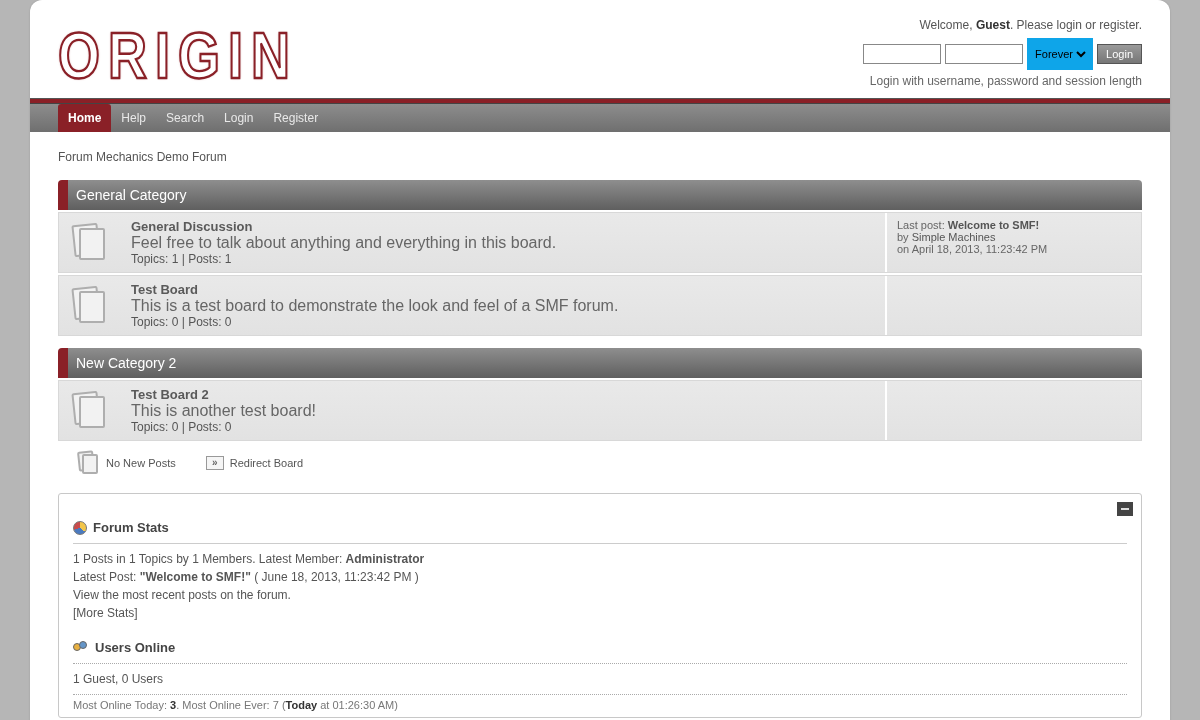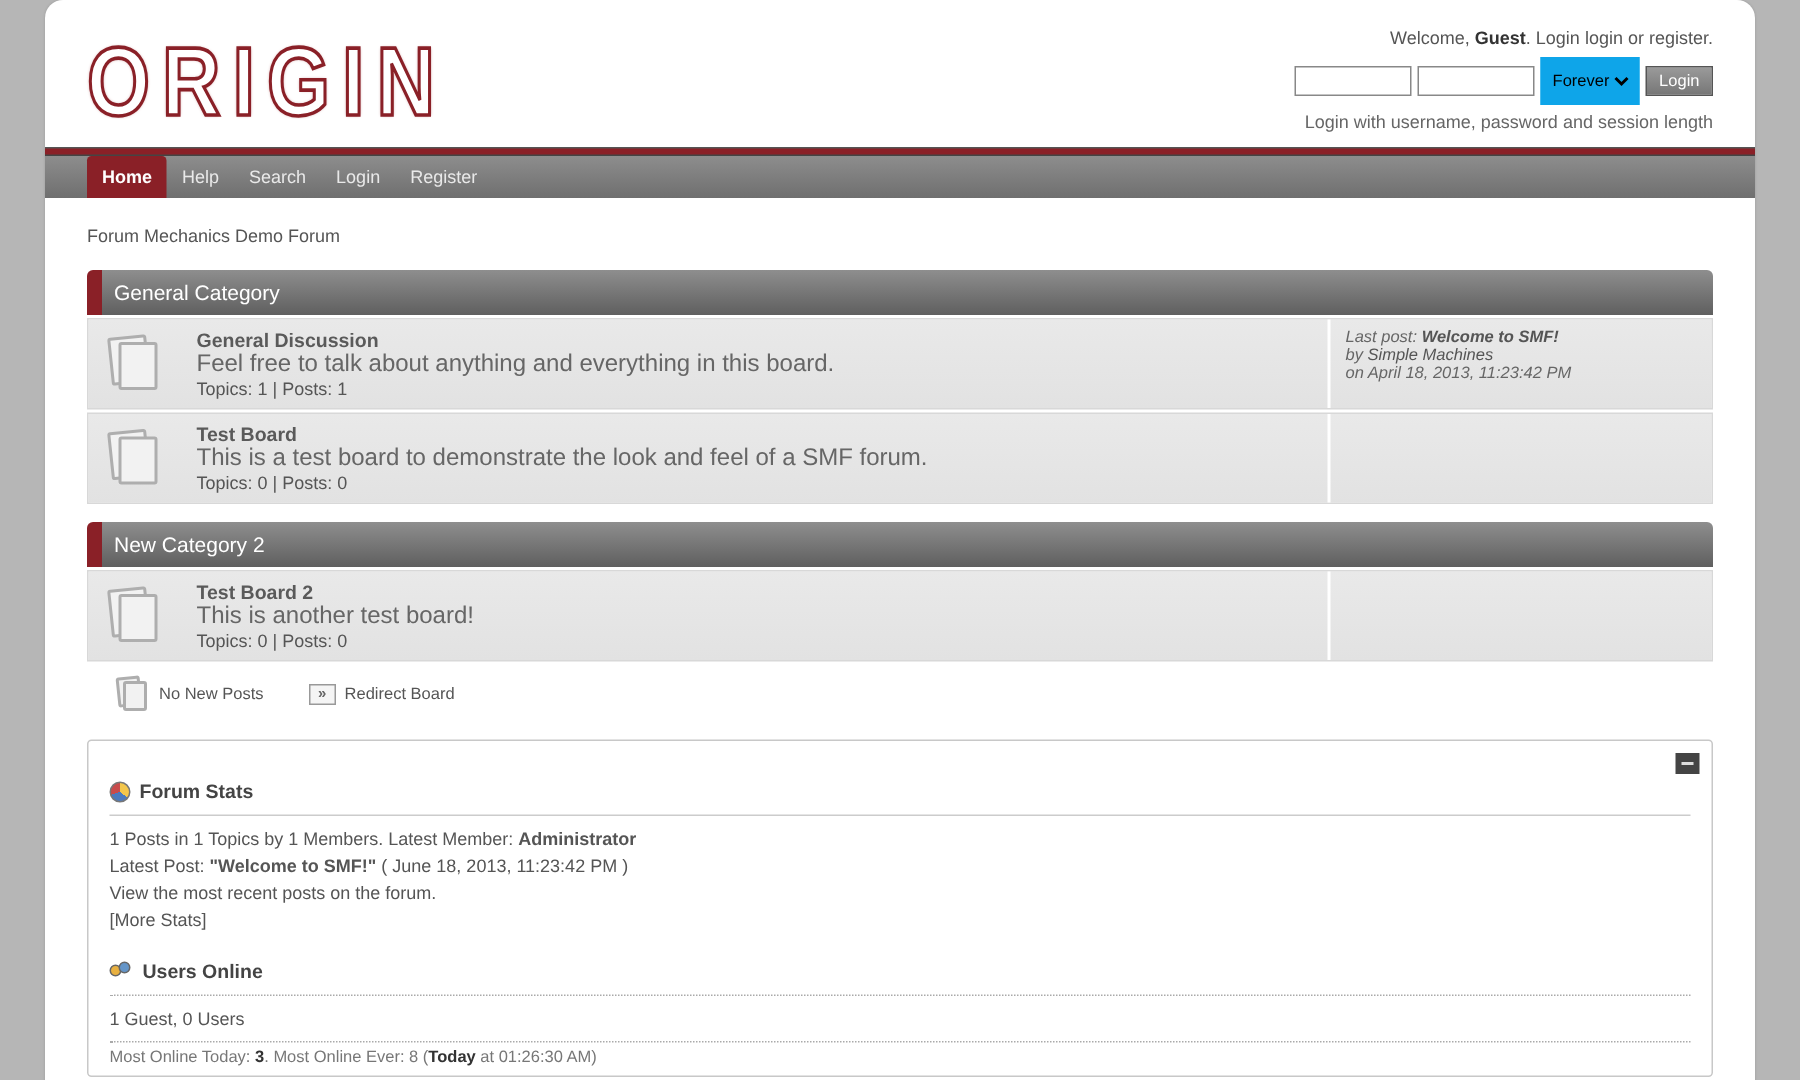--- a/index.html
+++ b/index.html
@@ -26,21 +26,21 @@
   .board-row{display:flex;border:1px solid #d8d8d8;background:linear-gradient(#e9e9e9,#e2e2e2);margin-top:2px;}
   .board-icon{width:62px;display:flex;align-items:center;justify-content:center;}
   .paper-icon{position:relative;width:34px;height:38px;}
   .paper-icon .sheet{position:absolute;width:26px;height:32px;border:2px solid #aeaeae;border-radius:2px;background:#f2f2f2;}
   .paper-icon .sheet.back{top:0;left:0;transform:rotate(-6deg);}
   .paper-icon .sheet.front{top:4px;left:6px;}
   .board-info{flex:1;padding:6px 10px;color:#555;}
   .board-title{font-weight:bold;color:#5a5a5a;font-size:13px;}
   .board-desc{color:#666;font-size:16px;}
   .board-stats{color:#555;font-size:12px;}
-  .board-last{width:256px;border-left:2px solid #fff;padding:6px 10px;font-size:11px;color:#666;font-style:italic;}
+  .board-last{width:256px;border-left:2px solid #fff;padding:6px 10px;font-size:11px;color:#666;}
   .board-last a{color:#666;text-decoration:none;}
   .legend{display:flex;gap:30px;padding:10px 20px;align-items:center;font-size:11px;color:#555;}
   .legend-item{display:flex;align-items:center;gap:6px;}
   .redirect-icon{width:18px;height:14px;border:1px solid #999;background:#f5f5f5;position:relative;font-size:10px;font-weight:bold;text-align:center;line-height:12px;color:#666;}
   .info-center{border:1px solid #c8c8c8;border-radius:3px;margin-top:8px;padding:8px 14px 6px 14px;position:relative;}
   .collapse-btn{position:absolute;right:8px;top:8px;width:16px;height:14px;background:#444;cursor:pointer;display:flex;align-items:center;justify-content:center;}
   .collapse-btn::after{content:"";width:8px;height:2px;background:#ddd;}
   .ic-head{display:flex;align-items:center;gap:6px;font-weight:bold;color:#444;font-size:13px;margin:18px 0 8px 0;}
   .ic-head:first-of-type{margin-top:20px;}
   .pie-icon{width:14px;height:14px;border-radius:50%;background:conic-gradient(#f3c64b 0 35%,#4a7abf 35% 70%,#c94b4b 70% 100%);border:1px solid #777;}
@@ -56,21 +56,21 @@
   b{color:#333;}
 </style>
 </head>
 <body>
 
 <div class="wrapper">
   <div class="upper">
     <div class="logo">ORIGIN</div>
     <div class="user-area">
       <div class="welcome">
-        <span>Welcome, </span><b>Guest</b><span>. Login </span><a href="#" class="il">login</a><span> or </span><a href="#" class="il">register</a><span>.</span>
+        <span>Welcome, </span><b>Guest</b><span>. Please </span><a href="#" class="il">login</a><span> or </span><a href="#" class="il">register</a><span>.</span>
       </div>
       <div class="login-row">
         <input type="text" style="">
         <input type="password" style="">
         <select><option>Forever</option></select>
         <button class="login-btn">Login</button>
       </div>
       <div class="login-sub">Login with username, password and session length</div>
     </div>
   </div>
@@ -166,17 +166,17 @@
 
       <div class="ic-head">
         <span class="users-icon">
             <span class="p p1"></span>
             <span class="p p2"></span>
           </span>
         <span>Users Online</span>
       </div>
       <div class="ic-body dotted">1 Guest, 0 Users</div>
       <div class="smalltext online">
-        <span>Most Online Today: </span><b>3</b><span>. Most Online Ever: 8 (</span><b>Today</b><span> at 01:26:30 AM)</span>
+        <span>Most Online Today: </span><b>3</b><span>. Most Online Ever: 7 (</span><b>Today</b><span> at 01:26:30 AM)</span>
       </div>
     </div>
   </div>
 </div>
 
 </body></html>

